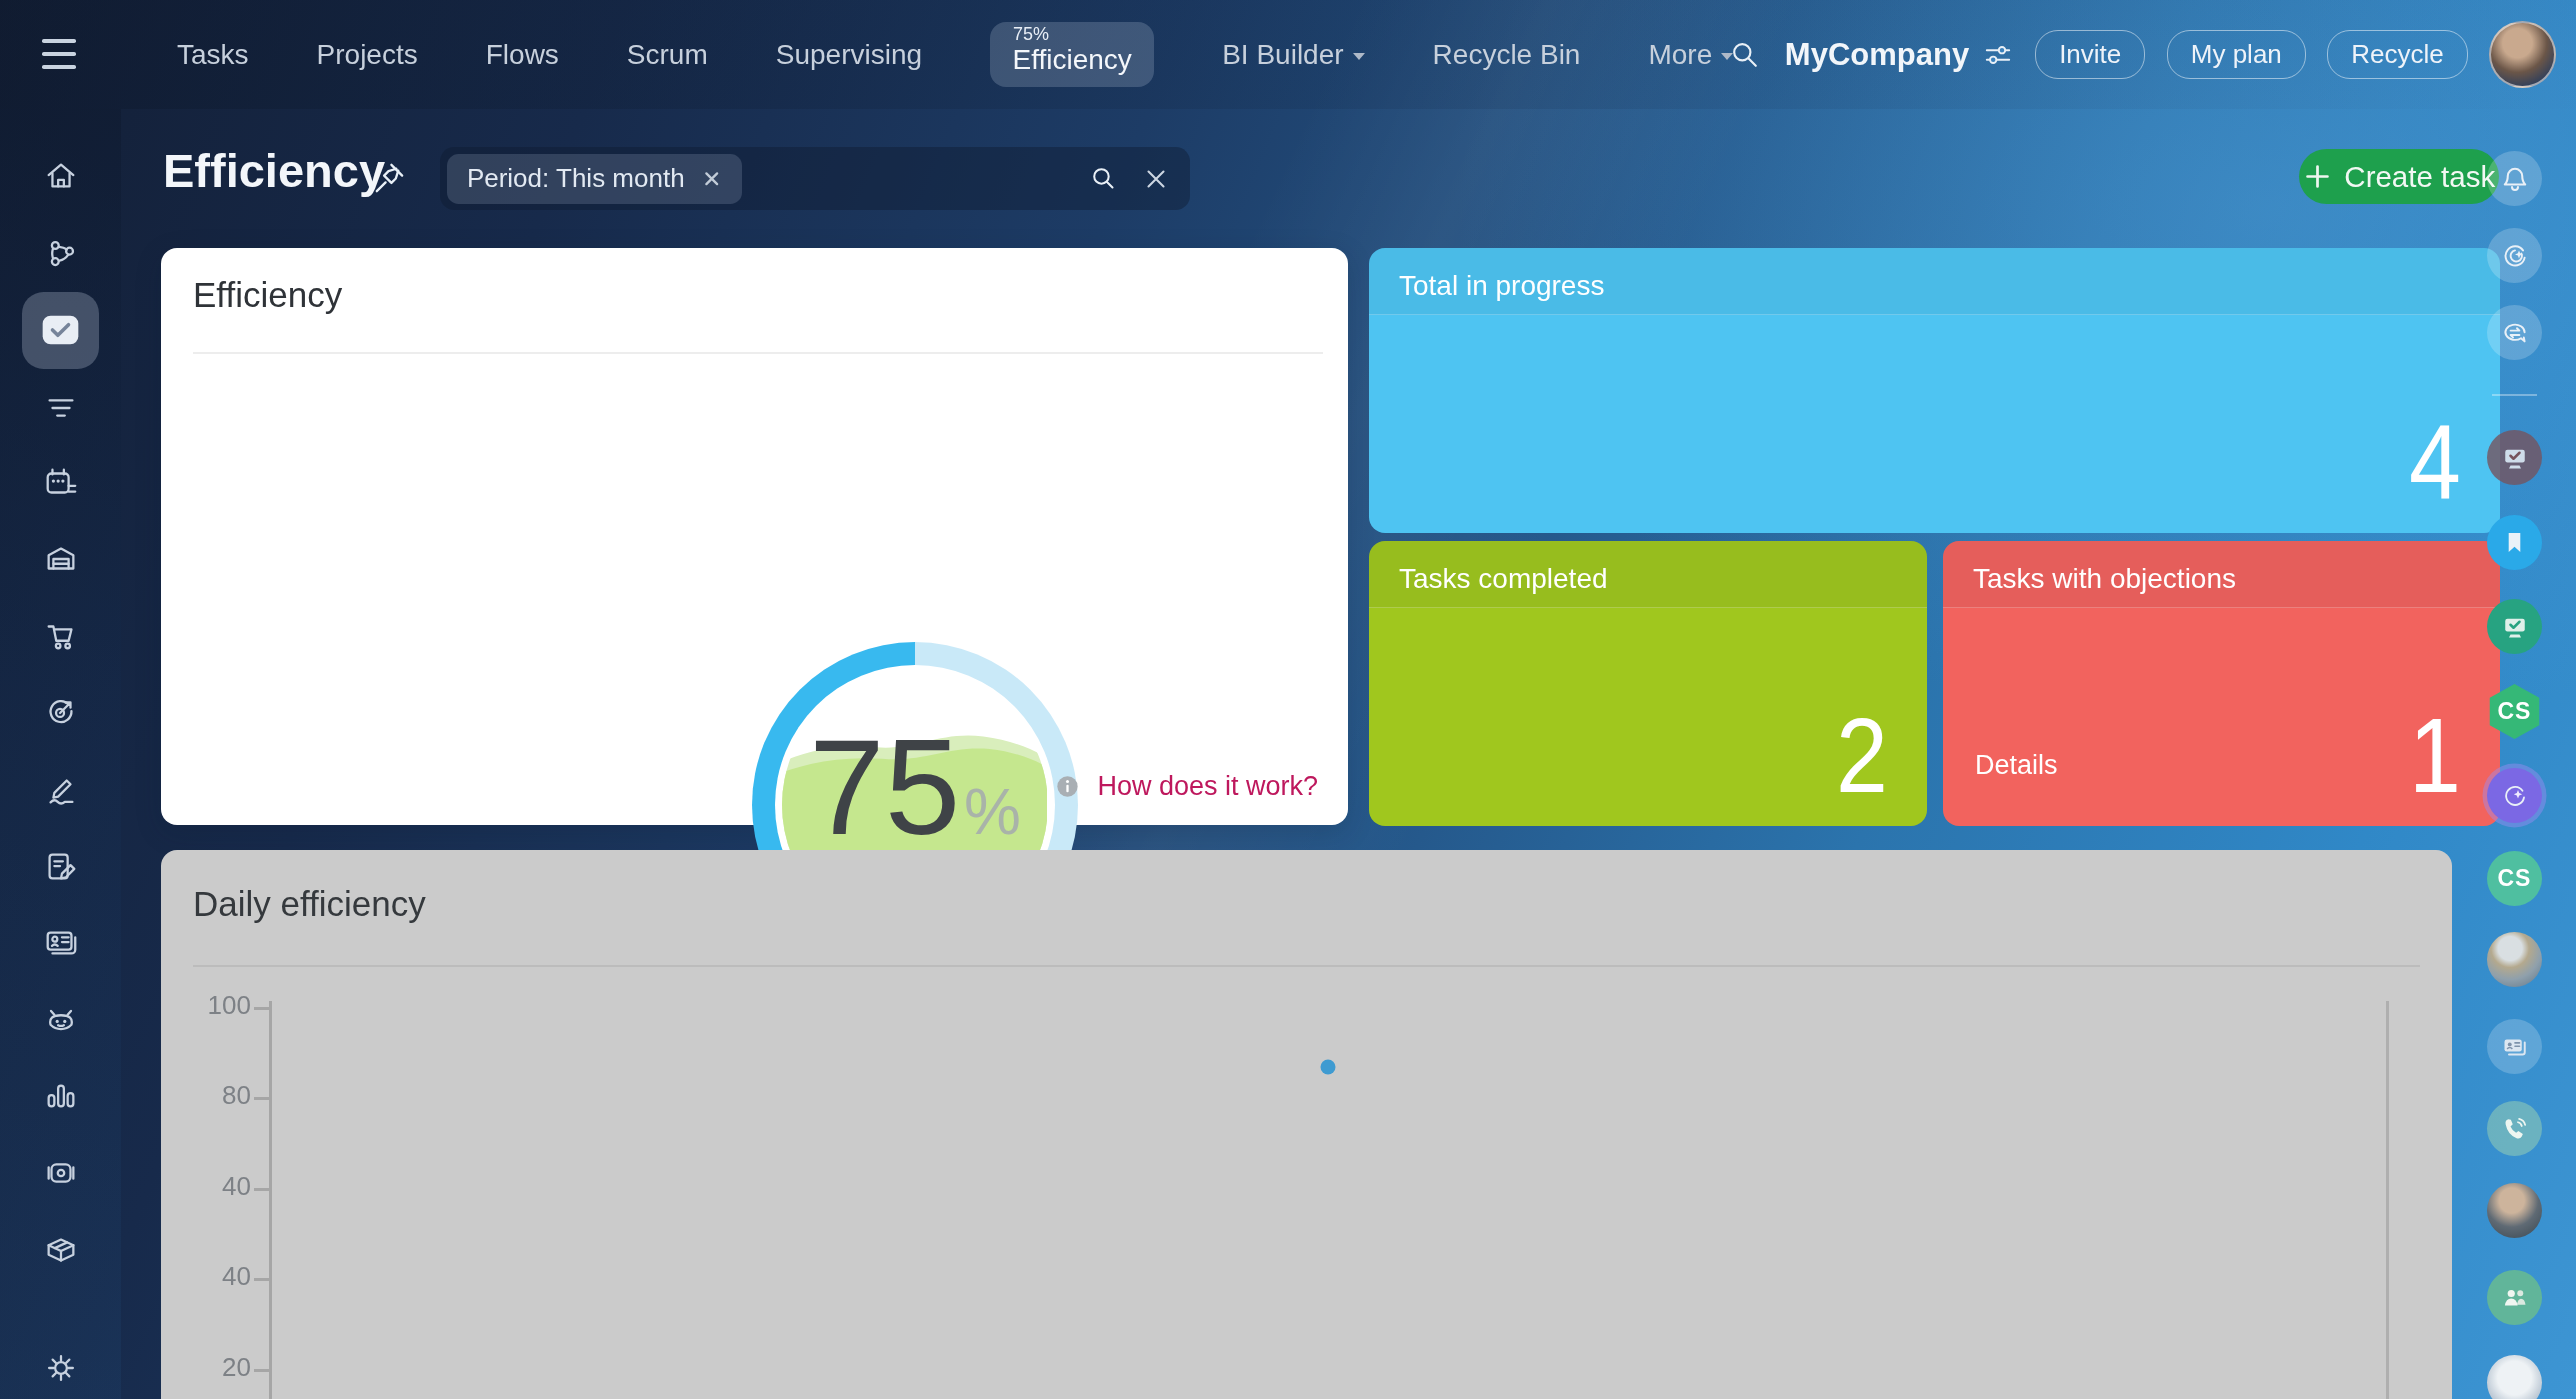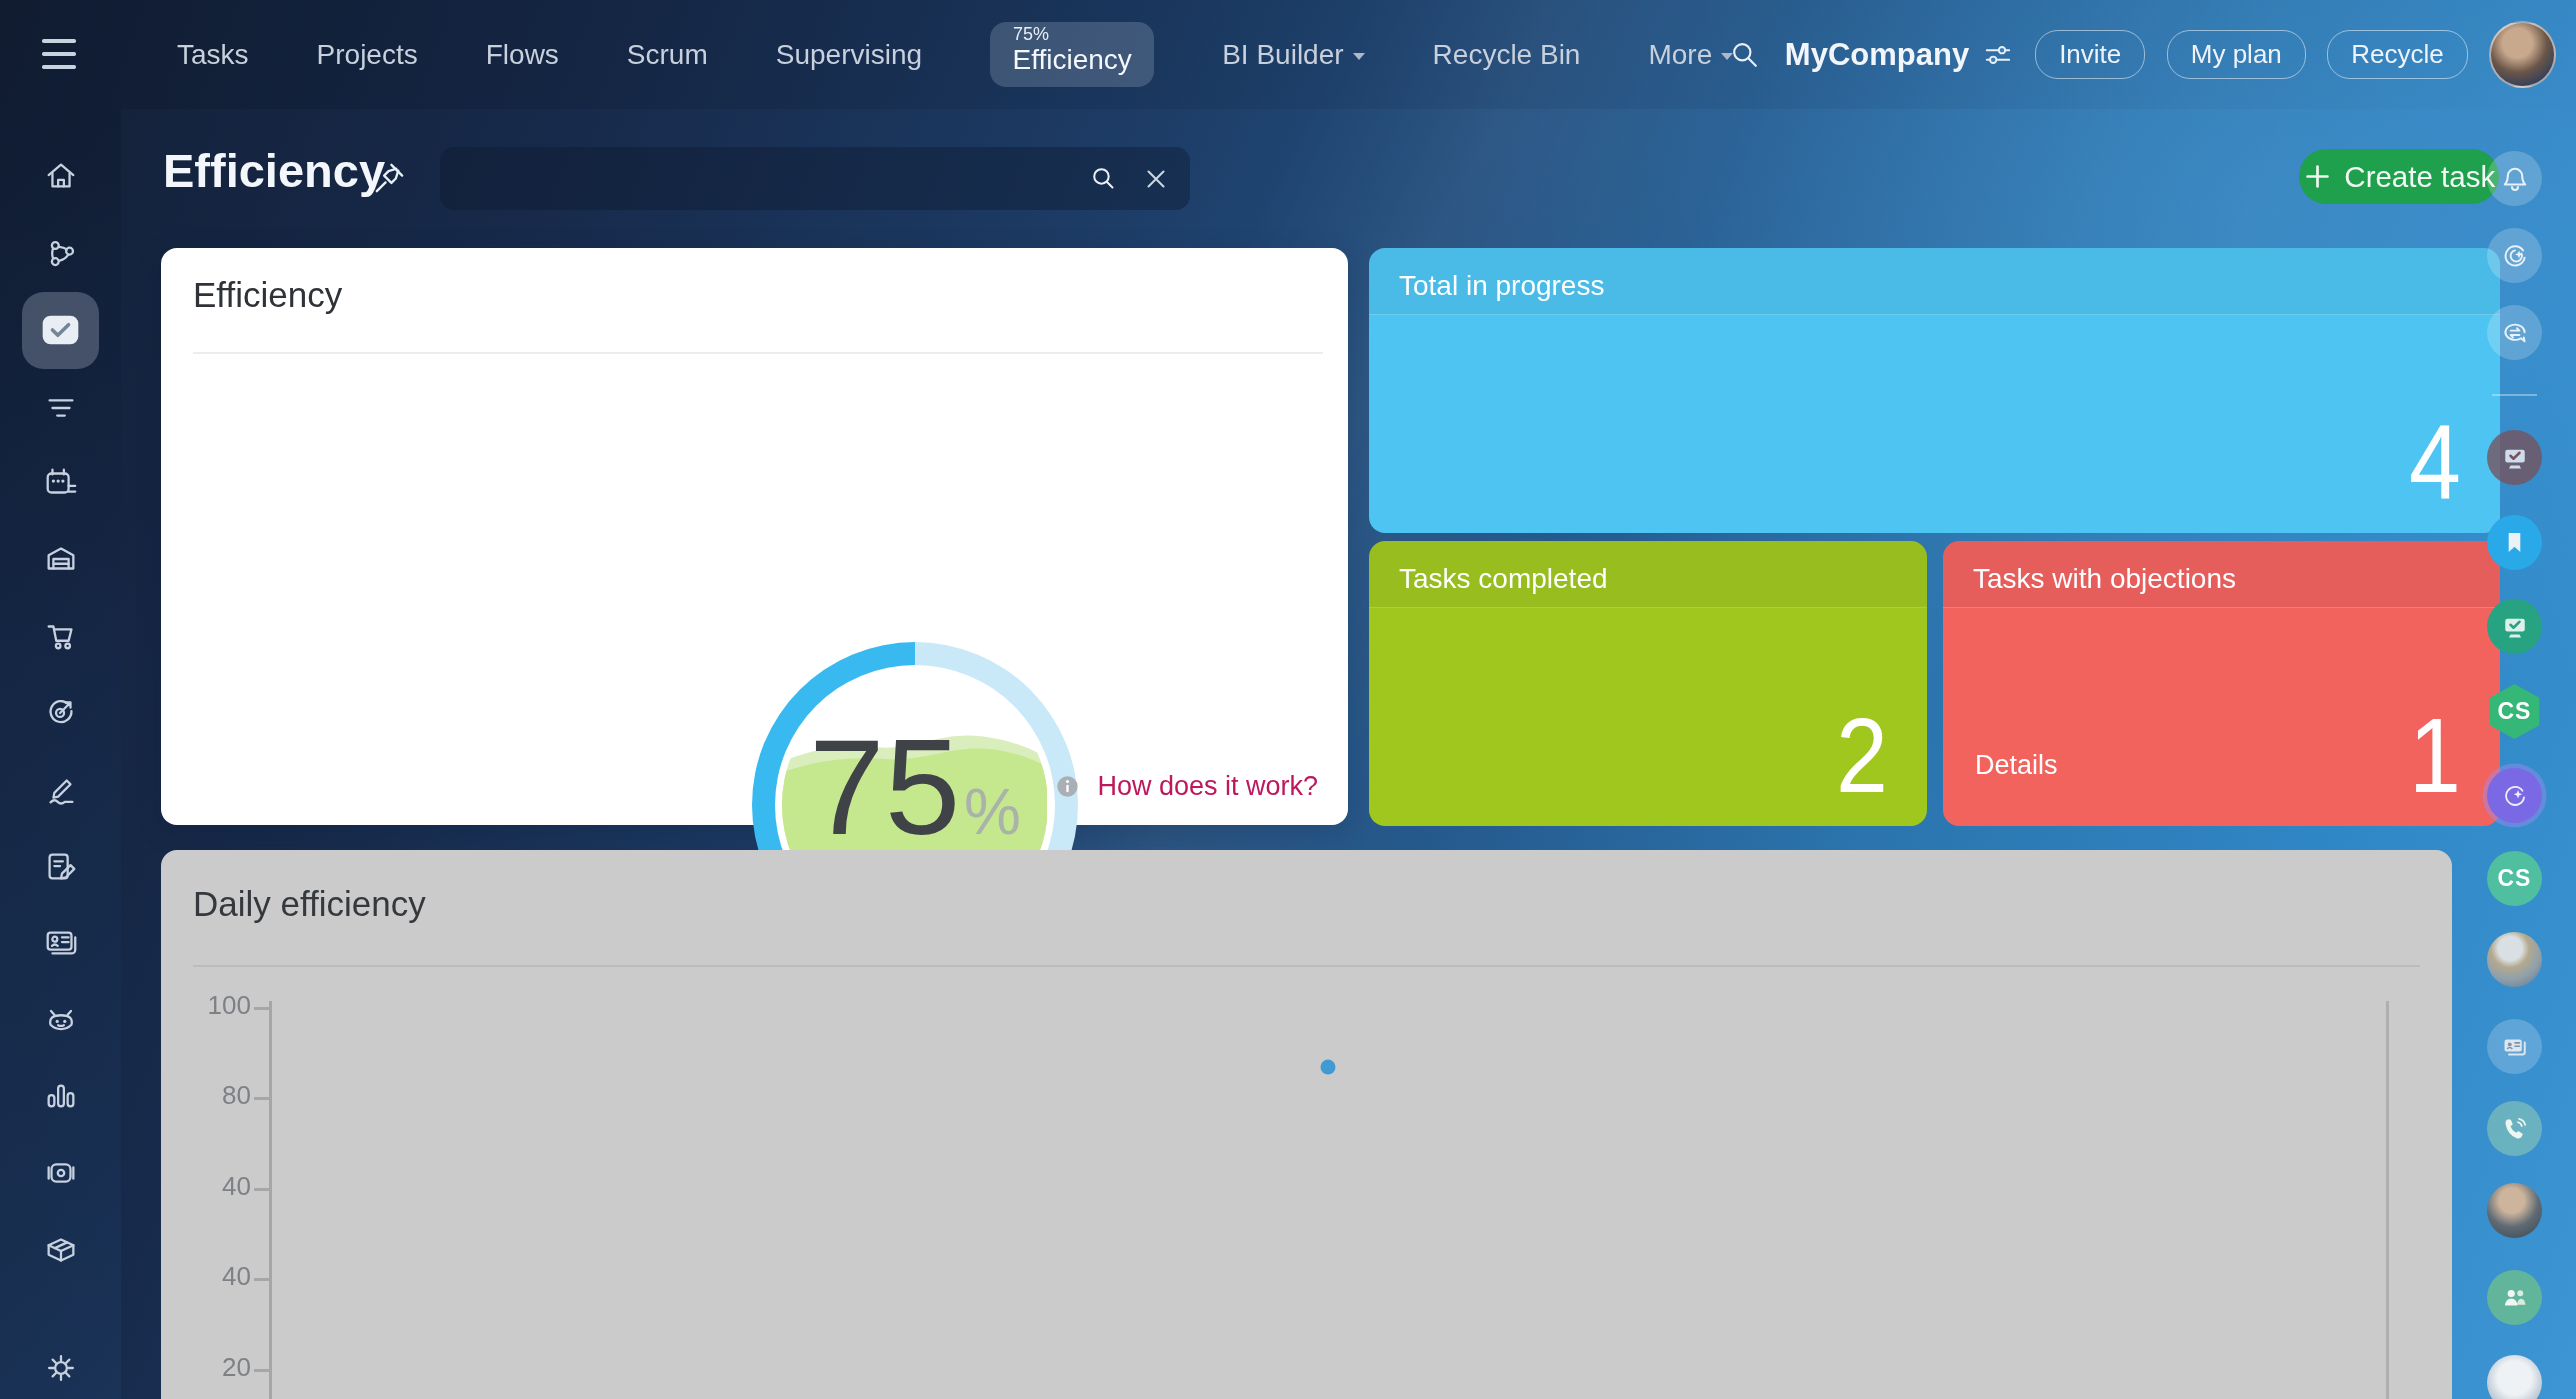--- a/index.html
+++ b/index.html
@@ -317,20 +317,28 @@
 <div class="pin">
   <svg width="39" height="39" viewBox="0 0 40 40">
       <g class="wstroke" stroke="#cdd6e2">
         <path d="M23 6 l11 11"></path>
         <path d="M28 10 l-8 2.5 -4.5 4.5 7.5 7.5 4.5 -4.5 2.5 -8"></path>
         <path d="M17 24 l-9 9"></path>
       </g>
     </svg>
 </div>
 <div class="filterbar">
+  <div class="chip">
+    <span>Period: This month</span>
+    <svg width="21.5" height="21.5" viewBox="0 0 24 24">
+        <g stroke="#c2ccd8" stroke-width="2.6" stroke-linecap="round">
+          <path d="M6 6 L18 18 M18 6 L6 18"></path>
+        </g>
+      </svg>
+  </div>
   <div class="tools">
     <svg width="34" height="34" viewBox="0 0 40 40">
         <g class="wstroke" stroke="#cdd6e2" stroke-width="2.6">
           <circle cx="17" cy="17" r="8.5"></circle>
           <path d="M23.5 23.5 L30 30"></path>
         </g>
       </svg>
     <svg width="30" height="30" viewBox="0 0 40 40">
         <g stroke="#cdd6e2" stroke-width="2.8" stroke-linecap="round">
           <path d="M10 10 L30 30 M30 10 L10 30"></path>

